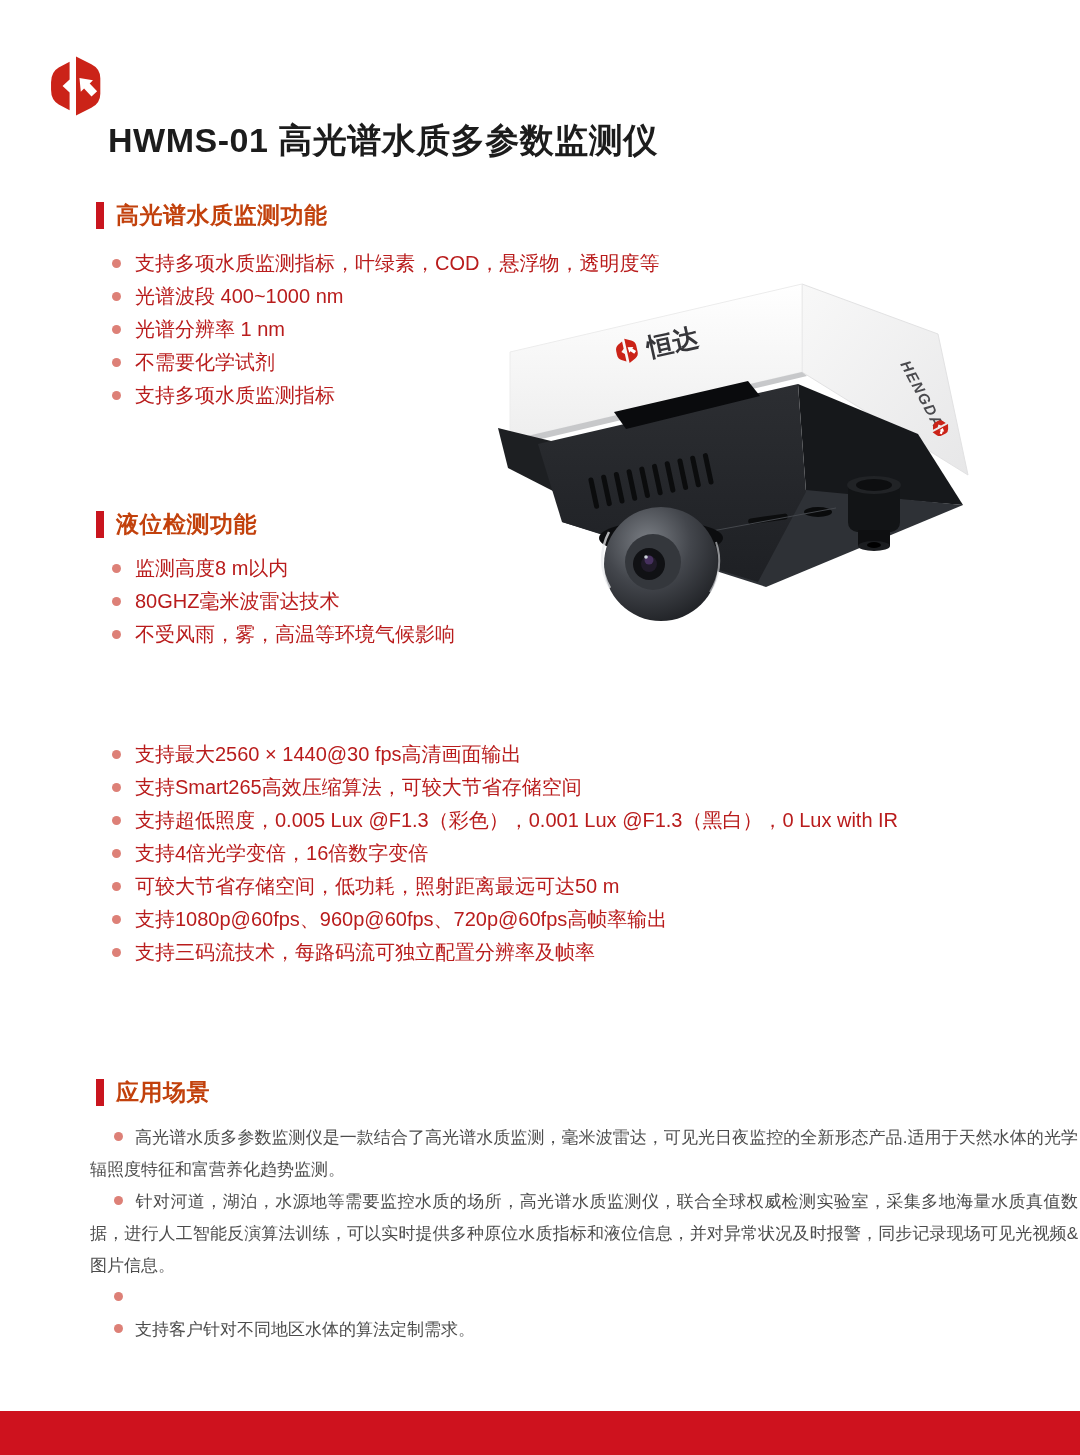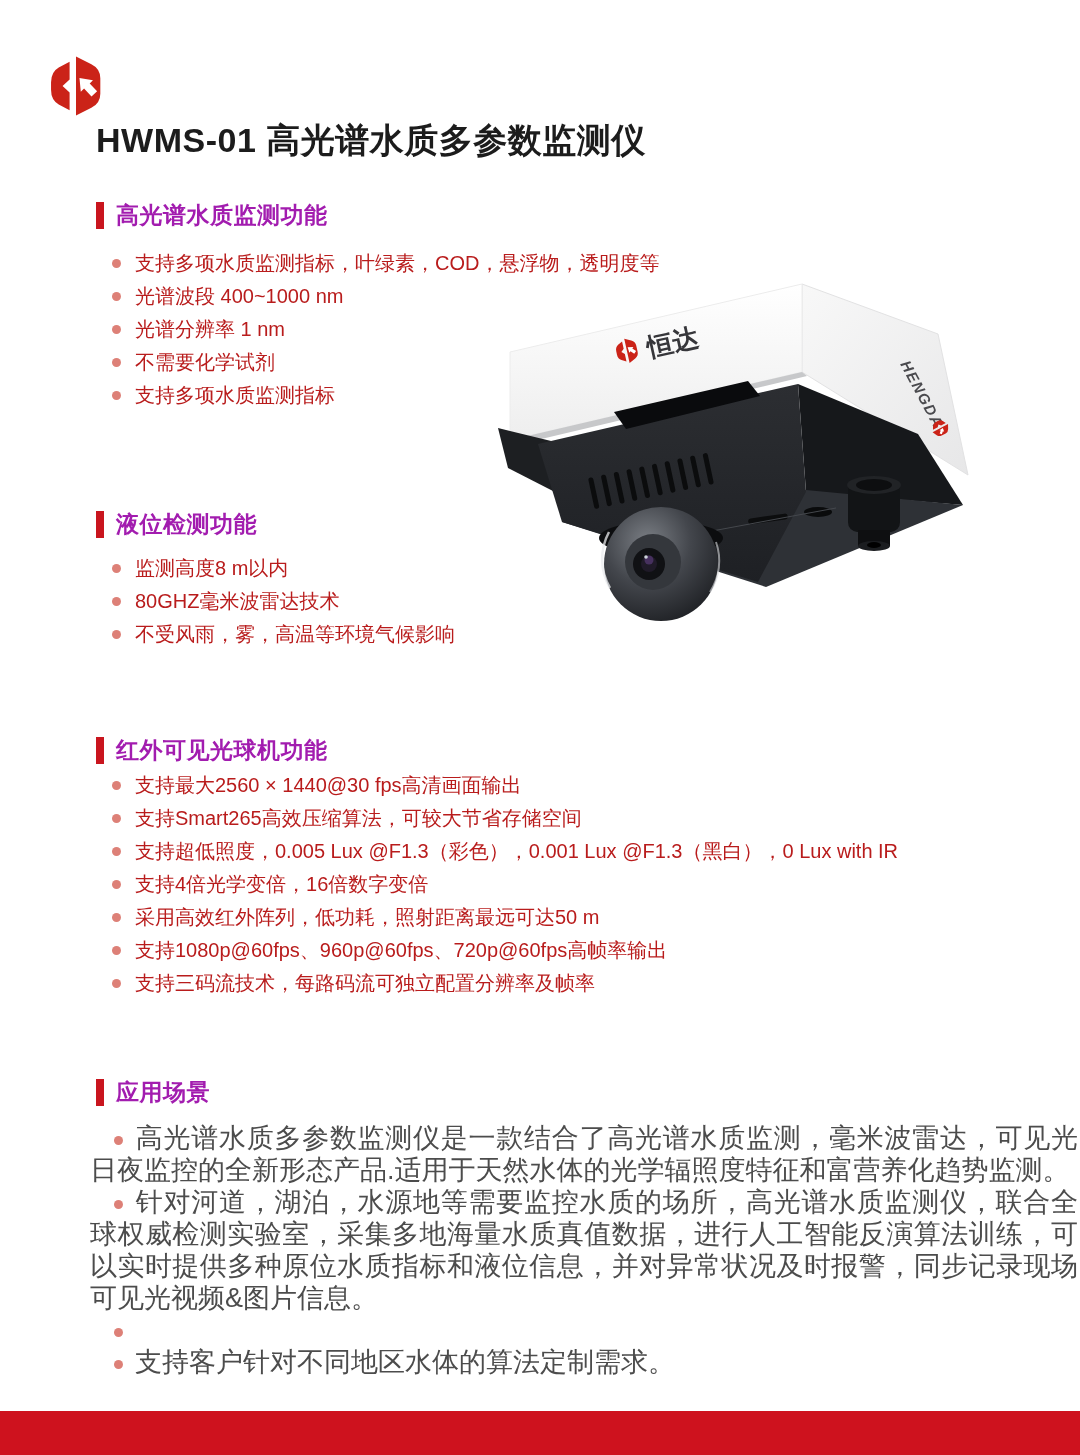--- a/index.html
+++ b/index.html
@@ -4,41 +4,41 @@
 <style>
   html,body { margin:0; padding:0; background:#ffffff; }
   body { font-family:"Liberation Sans","DejaVu Sans",sans-serif; }
   .page {
     position:relative; width:1080px; height:1455px; background:#ffffff;
     overflow:hidden; margin:0 auto;
   }
   
   .logo-wrap { position:absolute; left:44px; top:50px; width:64px; height:72px; }
   .page-title {
-    position:absolute; left:96px; top:118px; margin:0;
+    position:absolute; left:108px; top:118px; margin:0;
     font-size:34px; font-weight:800; color:#1c1c1c; letter-spacing:0.5px;
     white-space:nowrap;
   }
   
   .section { position:absolute; left:96px; }
   .sec-h { display:flex; align-items:center; }
   .sec-bar { width:8px; height:27px; background:#c9151e; margin-right:12px; flex:0 0 auto; }
-  .sec-title { font-size:23px; font-weight:800; color:#a21caf; letter-spacing:0.5px; }
+  .sec-title { font-size:23px; font-weight:800; color:#c2410c; letter-spacing:0.5px; }
   ul.feat { list-style:none; margin:0; padding:0 0 0 16px; }
   ul.feat li { margin:0 0 13px 0; font-size:20px; line-height:20px; color:#b91c1c; white-space:nowrap; }
   .dot {
     display:inline-block; width:9px; height:9px; border-radius:50%;
     background:#dd8077; margin-right:14px; vertical-align:2px;
   }
   .s1 { top:200px; } .s1 ul { margin-top:22px; }
   .s2 { top:509px; } .s2 ul { margin-top:18px; }
   .s3 { top:735px; } .s3 ul { margin-top:9px; }
   .s4 { top:1077px; }
   .app-body { margin-top:14px; width:988px; margin-left:-6px; }
-  .app-p { margin:0; font-size:27px; line-height:32px; color:#4c4c4c; text-align:justify; }
+  .app-p { margin:0; font-size:17px; line-height:32px; color:#4c4c4c; text-align:justify; }
   .app-p .dot { margin-left:24px; margin-right:12px; }
   
   .device { position:absolute; left:496px; top:272px; width:586px; height:368px; }
   
   .footer-bar {
     position:absolute; left:0; top:1411px; width:1080px; height:44px;
     background:#ce121e;
   }
 </style>
 </head>
@@ -102,30 +102,26 @@
       <span class="sec-title">液位检测功能</span>
     </div>
     <ul class="feat">
       <li><span class="dot"></span><span>监测高度8 m以内</span></li>
       <li><span class="dot"></span><span>80GHZ毫米波雷达技术</span></li>
       <li><span class="dot"></span><span>不受风雨，雾，高温等环境气候影响</span></li>
     </ul>
   </div>
 
   <div class="section s3">
-    <div class="sec-h">
-      <span class="sec-bar"></span>
-      <span class="sec-title">红外可见光球机功能</span>
-    </div>
     <ul class="feat">
       <li><span class="dot"></span><span>支持最大2560 × 1440@30 fps高清画面输出</span></li>
       <li><span class="dot"></span><span>支持Smart265高效压缩算法，可较大节省存储空间</span></li>
       <li><span class="dot"></span><span>支持超低照度，0.005 Lux @F1.3（彩色），0.001 Lux @F1.3（黑白），0 Lux with IR</span></li>
       <li><span class="dot"></span><span>支持4倍光学变倍，16倍数字变倍</span></li>
-      <li><span class="dot"></span><span>采用高效红外阵列，低功耗，照射距离最远可达50 m</span></li>
+      <li><span class="dot"></span><span>可较大节省存储空间，低功耗，照射距离最远可达50 m</span></li>
       <li><span class="dot"></span><span>支持1080p@60fps、960p@60fps、720p@60fps高帧率输出</span></li>
       <li><span class="dot"></span><span>支持三码流技术，每路码流可独立配置分辨率及帧率</span></li>
     </ul>
   </div>
 
   <div class="section s4">
     <div class="sec-h">
       <span class="sec-bar"></span>
       <span class="sec-title">应用场景</span>
     </div>

